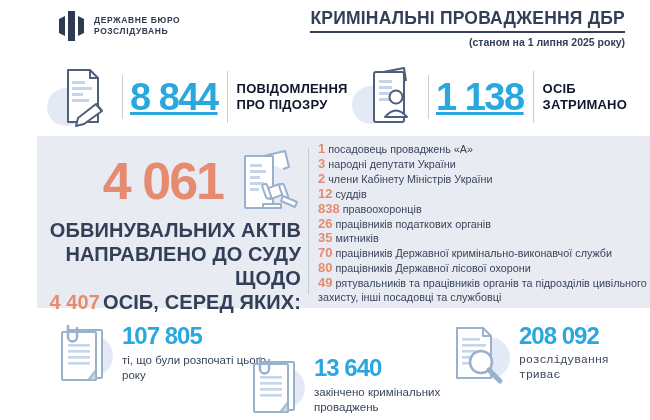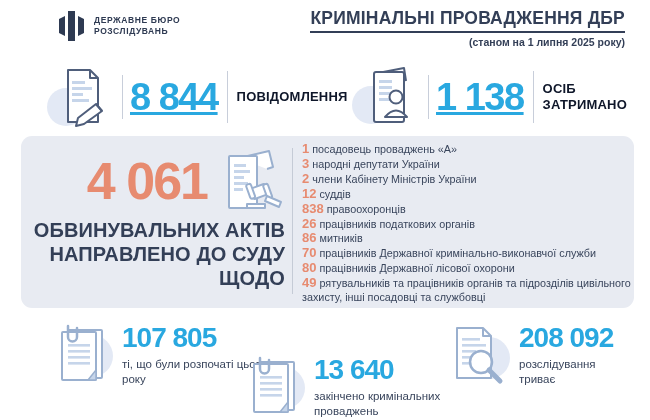--- a/index.html
+++ b/index.html
@@ -19,43 +19,43 @@
   .top-stat.s1{left:46px;}
   .top-stat.s2{left:352px;}
   .iconwrap{position:relative;width:72px;height:68px;flex:0 0 auto;}
   .vdiv{width:1px;background:#C8CEDA;align-self:center;}
   .vdiv.h44{height:44px;margin:0 7px 0 4px;}
   .vdiv.h52{height:52px;margin:0 9px;}
   .num-blue{font-size:38px;font-weight:bold;color:#29A8E0;letter-spacing:-1.5px;white-space:nowrap;text-decoration:underline;}
   .top-lbl{font-size:13px;font-weight:bold;color:#0f172a;line-height:1.25;letter-spacing:.2px;}
 
   
-  .panel{position:absolute;left:21px;top:136px;width:613px;height:172px;background:#E8EBF2;border-radius:11px;}
+  .panel{position:absolute;left:37px;top:136px;width:613px;height:172px;background:#E8EBF2;border-radius:0;}
   .panel-left{position:absolute;left:0;top:10px;width:264px;text-align:right;}
   .bigrow{display:flex;justify-content:flex-end;align-items:center;}
   .bignum{font-size:52px;font-weight:bold;color:#E78B70;letter-spacing:-2px;white-space:nowrap;}
   .bigicon{margin-left:2px;flex:0 0 auto;}
   .desc{margin-top:2px;font-size:20px;font-weight:bold;color:#333F57;line-height:1.2;letter-spacing:.1px;}
   .coral{color:#E78B70;}
   .coral.sp{margin-right:3px;}
   .panel-div{position:absolute;left:271px;top:12px;bottom:14px;width:1px;background:#C5CBD6;}
   .breakdown{position:absolute;left:281px;top:6px;width:340px;margin:0;padding:0;list-style:none;}
   .breakdown li{line-height:13.9px;font-size:10.8px;color:#39455C;}
   .bnum{font-size:13px;font-weight:bold;color:#E78B70;margin-right:3px;}
 
   
   .bottom-stat{position:absolute;top:318px;display:flex;align-items:flex-start;}
   .bottom-stat.b1{left:48px;}
   .bottom-stat.b2{left:240px;margin-top:32px;}
   .bottom-stat.b3{left:445px;}
   .bottom-stat .iconwrap{width:66px;height:72px;margin-right:8px;}
   .bcol{padding-top:4px;}
-  .bnum-blue{font-size:28px;font-weight:bold;color:#29A8E0;letter-spacing:-1px;white-space:nowrap;}
+  .bnum-blue{font-size:24px;font-weight:bold;color:#29A8E0;letter-spacing:-1px;white-space:nowrap;}
   .blbl{font-size:11.5px;color:#39455C;line-height:1.3;margin-top:3px;max-width:145px;}
-  .blbl.w110{max-width:112px;}
+  .blbl.w110{max-width:112px;font-family:Liberation Mono, monospace;}
 </style>
 </head>
 <body>
 
 <div class="canvas">
 
   <div class="brand">
     <svg width="30" height="32" viewBox="0 0 30 32">
       <path d="M3 9 L9 6 L9 26 L3 23 Z" fill="#2E3A52"></path>
       <rect x="12" y="1" width="7" height="30" fill="#2E3A52"></rect>
@@ -88,20 +88,21 @@
           <path d="M32 55 L50 41 L56 48 L38 61 L30 63 Z"></path>
           <path d="M50 41 L56 48" fill="none"></path>
         </g>
       </svg>
     </div>
     <div class="vdiv h44"></div>
     <div class="num-blue">8 844</div>
     <div class="vdiv h52"></div>
     <div class="top-lbl">
       <div>ПОВІДОМЛЕННЯ</div>
+      <div>ПРО ПІДОЗРУ</div>
     </div>
   </div>
 
   <div class="top-stat s2">
     <div class="iconwrap">
       <svg width="72" height="68" viewBox="0 0 72 68">
         <circle cx="19" cy="42" r="19" fill="#E3E9F5"></circle>
         <g stroke="#4F5E7B" stroke-width="2" fill="#fff" stroke-linejoin="round">
           <path d="M26 10 L52 5 L54 18" fill="#fff"></path>
           <rect x="22" y="9" width="30" height="50" rx="2"></rect>
@@ -144,31 +145,32 @@
             <rect x="39" y="38" width="5" height="15" rx="2" transform="rotate(-20 41 45)"></rect>
             <rect x="56" y="38" width="5" height="15" rx="2" transform="rotate(-20 58 45)"></rect>
             <path d="M58 50 L72 56 L70 61 L56 55 Z"></path>
             <path d="M38 58 H56 V62 H38 Z"></path>
           </g>
         </svg>
       </div>
       <div class="desc">
         <div>ОБВИНУВАЛЬНИХ АКТІВ</div>
         <div>НАПРАВЛЕНО ДО СУДУ ЩОДО</div>
+        <div><span class="coral sp">4 407</span><span>ОСІБ, СЕРЕД ЯКИХ:</span></div>
       </div>
     </div>
     <div class="panel-div"></div>
     <ul class="breakdown">
       <li><span class="bnum">1</span><span class="btxt">посадовець проваджень «А»</span></li>
       <li><span class="bnum">3</span><span class="btxt">народні депутати України</span></li>
       <li><span class="bnum">2</span><span class="btxt">члени Кабінету Міністрів України</span></li>
       <li><span class="bnum">12</span><span class="btxt">суддів</span></li>
       <li><span class="bnum">838</span><span class="btxt">правоохоронців</span></li>
       <li><span class="bnum">26</span><span class="btxt">працівників податкових органів</span></li>
-      <li><span class="bnum">86</span><span class="btxt">митників</span></li>
+      <li><span class="bnum">35</span><span class="btxt">митників</span></li>
       <li><span class="bnum">70</span><span class="btxt">працівників Державної кримінально-виконавчої служби</span></li>
       <li><span class="bnum">80</span><span class="btxt">працівників Державної лісової охорони</span></li>
       <li><span class="bnum">49</span><span class="btxt">рятувальників та працівників органів та підрозділів цивільного захисту, інші посадовці та службовці</span></li>
     </ul>
   </div>
 
   <div class="bottom-stat b1">
     <div class="iconwrap">
       <svg width="66" height="72" viewBox="0 0 66 72">
         <circle cx="44" cy="38" r="21" fill="#E3E9F5"></circle>

